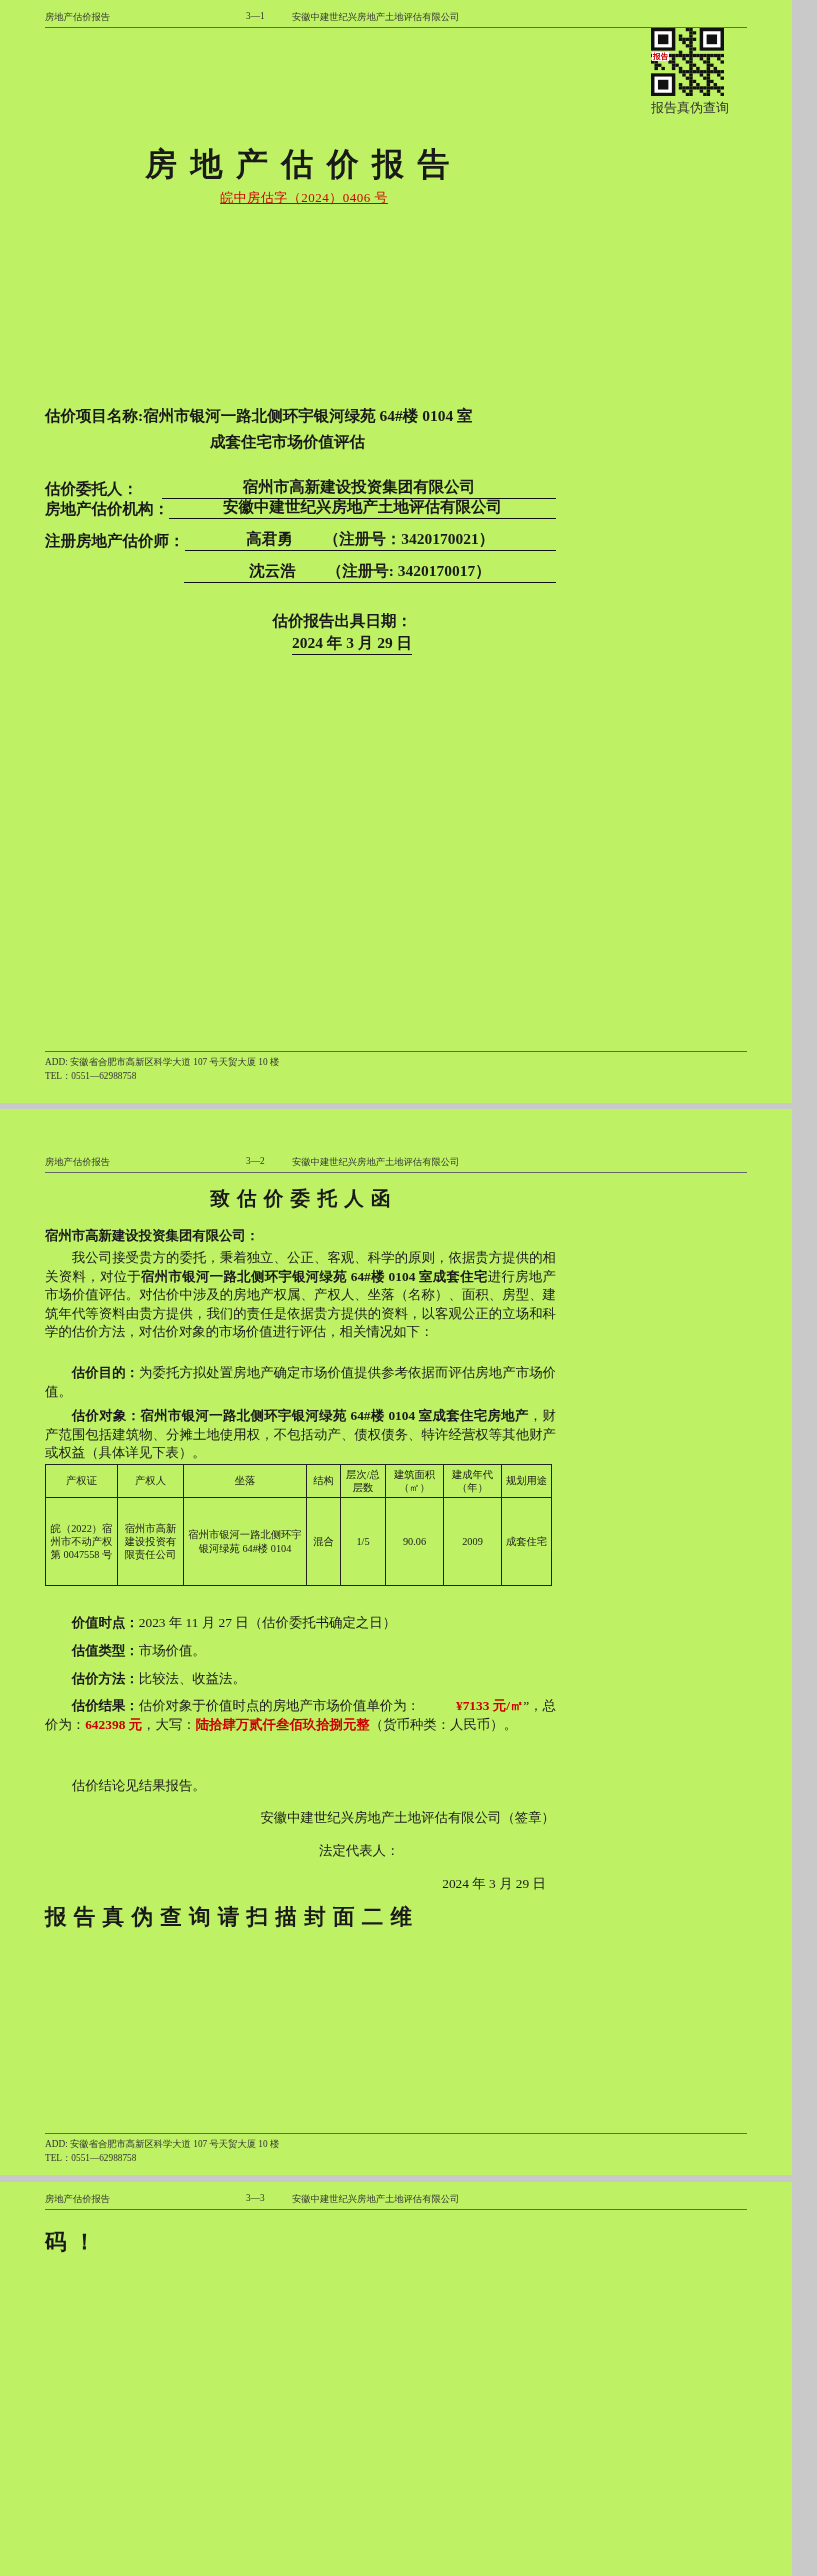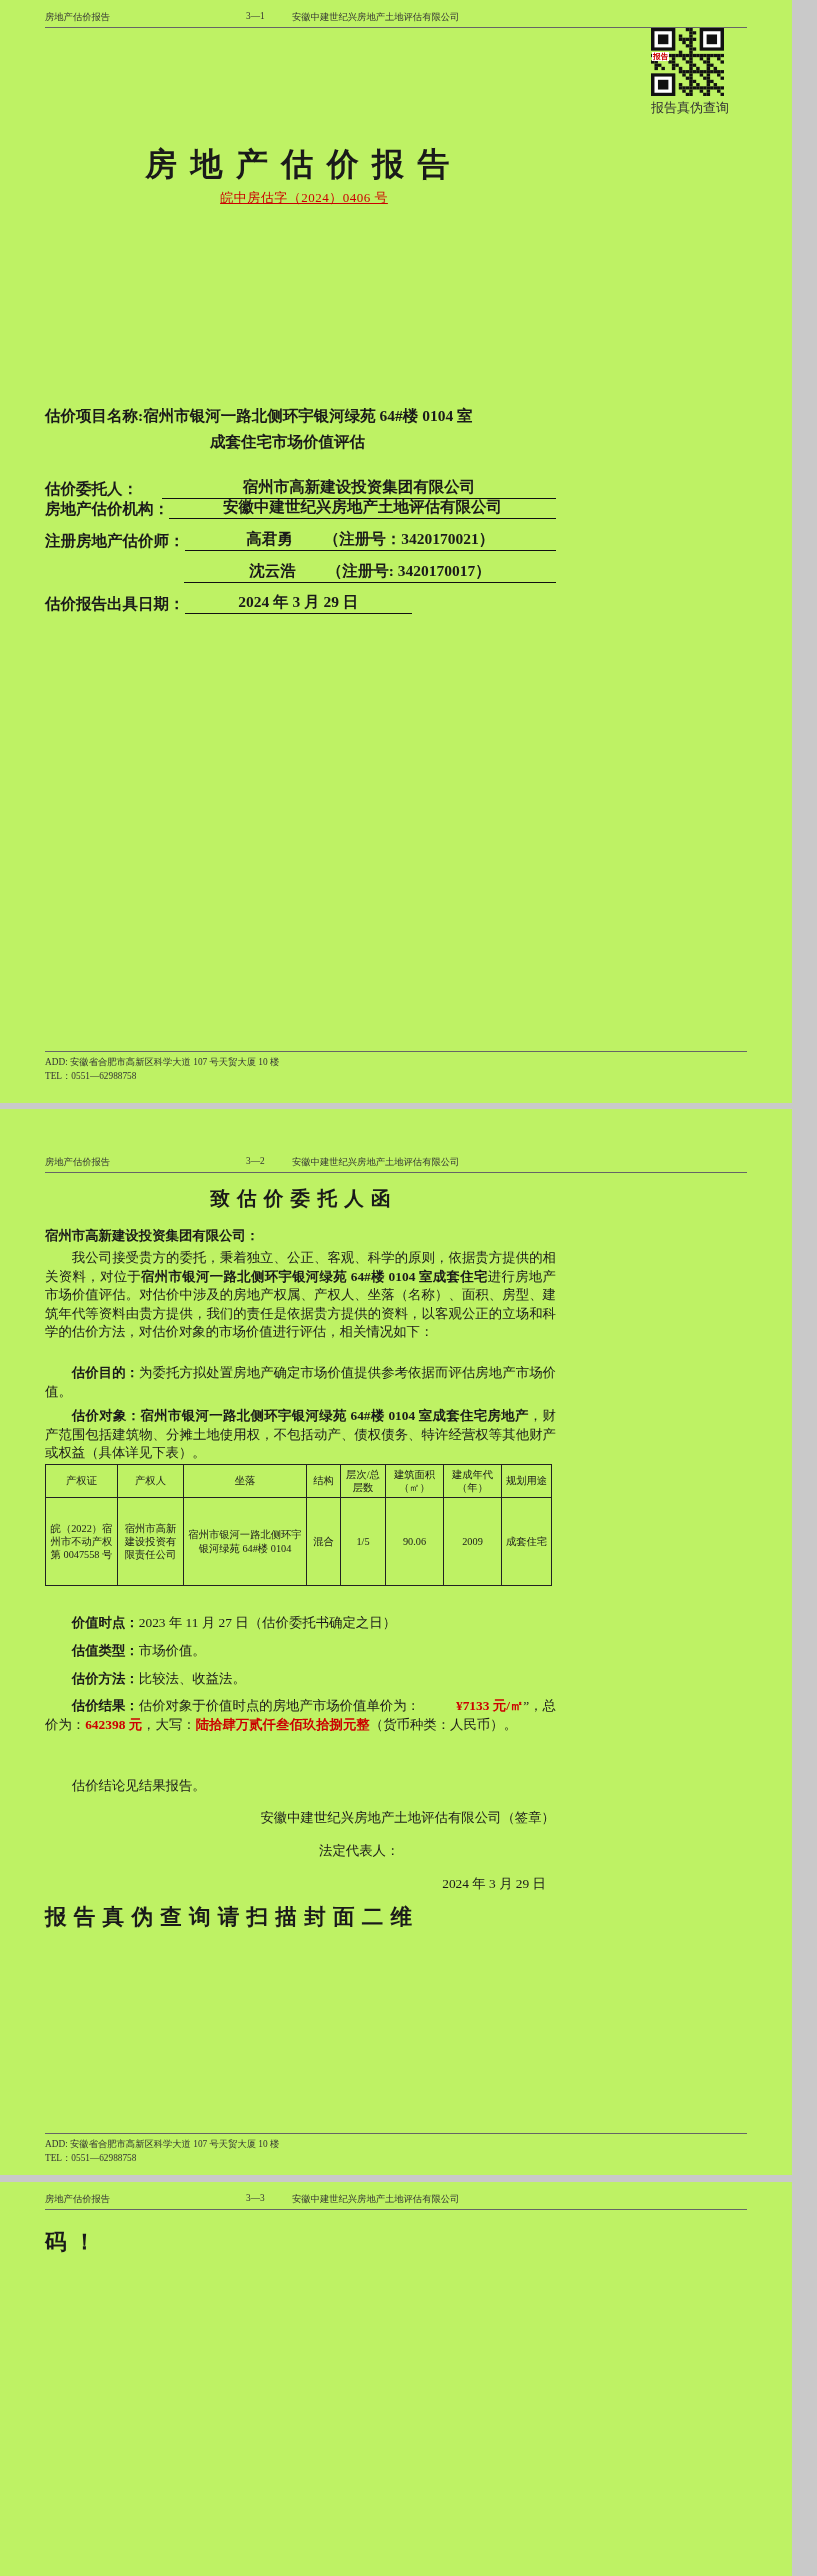--- a/index.html
+++ b/index.html
@@ -44,21 +44,21 @@
   
   .form-row { position:absolute; left:45px; width:511px; display:flex; align-items:flex-end; font-size:15.5px; font-weight:700; line-height:21.6px; white-space:nowrap; }
   .form-row .lbl { white-space:nowrap; }
   .form-row .u { flex:1; text-align:center; border-bottom:1px solid #111; padding-bottom:0.5px; }
   .row-project  { top:405px; }
   .form-line2   { position:absolute; left:210px; top:432px; font-size:15.5px; font-weight:700; }
   .row-client   { top:476px;gap:24px; }
   .row-agency   { top:496px; }
   .row-appr1    { top:528px; }
   .row-appr2    { top:560px; left:184px; width:372px; }
-  .row-date     { top:591px; width:367px; }
+  .row-date     { top:610px; width:367px;flex-direction:column; }
 
   
   .letter-title { top:76px; font-size:19.6px; font-weight:700; letter-spacing:7.2px; white-space:nowrap; }
   .salutation { position:absolute; left:45px; top:118px; font-size:13.4px; font-weight:700; }
   .para { position:absolute; left:45px; width:511px; font-size:13.4px; line-height:18.5px; text-align:justify; text-indent:2em; }
   .para-1 { top:140px; }
   .para-purpose { top:255px; }
   .para-subject { top:298px; }
   .para-vdate { top:505px; }
   .para-vtype { top:533px; }

